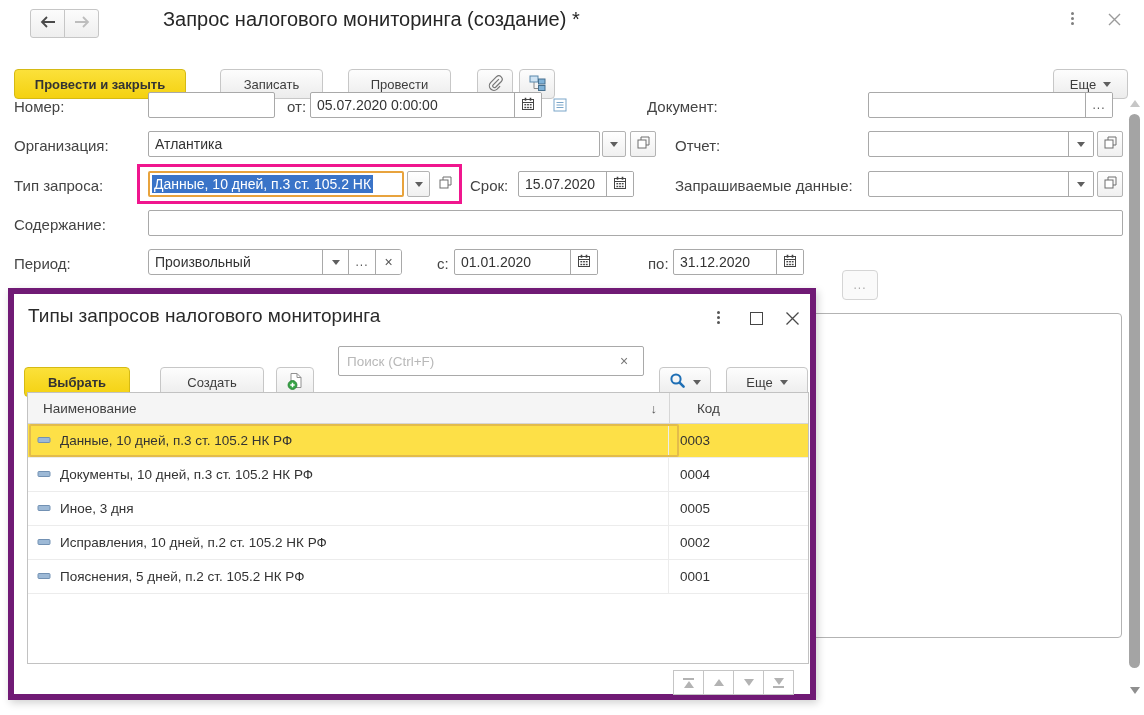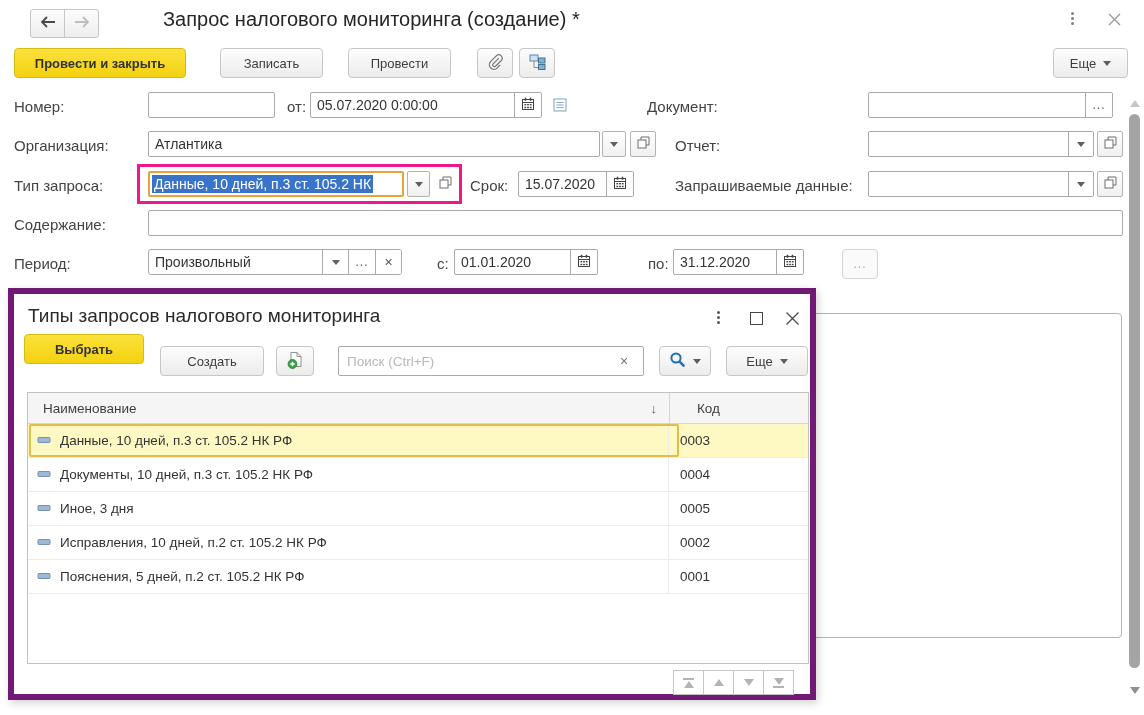--- a/index.html
+++ b/index.html
@@ -8,21 +8,21 @@
     position:relative; width:1144px; height:715px; overflow:hidden;
     font-family:"Liberation Sans", sans-serif; font-size:13px; color:#333; background:#fff;
   }
   .abs { position:absolute; }
   .label { position:absolute; font-size:15px; color:#444; white-space:nowrap; }
 
   
   .btn {
     position:absolute; height:30px; border:1px solid #c7c7c7; border-radius:4px;
     background:linear-gradient(#fdfdfd,#ececec); color:#3d3d3d; font-size:13px;
-    display:flex; align-items:center; justify-content:center; gap:7px; cursor:default; white-space:nowrap;
+    display:flex; align-items:center; justify-content:center; gap:7px; cursor:default; white-space:nowrap;margin-top:21px;
   }
   .btn.yellow { background:linear-gradient(#fbe13a,#f4d111); border-color:#d5ba14; font-weight:bold; color:#333; }
   .caret { width:0; height:0; border-left:4px solid transparent; border-right:4px solid transparent; border-top:5px solid #5f5f5f; }
 
   
   .field {
     position:absolute; height:26px; border:1px solid #a9a9a9; border-radius:2px; background:#fff;
     display:flex; align-items:stretch; font-size:14px; color:#333; overflow:hidden;
   }
   .field .val { flex:1; display:flex; align-items:center; padding:0 6px; white-space:nowrap; overflow:hidden; }
@@ -46,21 +46,21 @@
   }
   .dialog-title { position:absolute; left:14px; top:11px; font-size:19px; color:#2a2a2a; white-space:nowrap; }
   .dlg-table { position:absolute; left:13px; top:98px; width:782px; height:272px; border:1px solid #c2c2c2; background:#fff; }
   .dlg-header { position:relative; height:31px; background:#f5f5f5; border-bottom:1px solid #d6d6d6; display:flex; align-items:center; color:#3f3f3f; font-size:13.5px; }
   .dlg-header .name-h { width:641px; padding-left:15px; position:relative; }
   .dlg-header .sort { position:absolute; right:12px; top:0; color:#555; font-size:13px; }
   .dlg-header .code-h { padding-left:27px; border-left:1px solid #d6d6d6; flex:1; align-self:stretch; display:flex; align-items:center; }
   .row { position:relative; height:34px; display:flex; align-items:center; border-bottom:1px solid #ececec; font-size:13.5px; color:#333; }
   .row .name-c { width:641px; display:flex; align-items:center; gap:9px; padding-left:9px; align-self:stretch; border-right:1px solid #ececec; }
   .row .code-c { padding-left:11px; flex:1; }
-  .row.selected { background:#fef9c3; }
+  .row.selected { background:#fde047; }
   .row.selected .cell-frame { position:absolute; left:1px; top:0; width:650px; height:33px; border:2px solid #e3bc4b; border-radius:2px; pointer-events:none; }
 
   .navbtn { width:31px; height:25px; border:1px solid #c5c5c5; background:#fff; display:flex; align-items:center; justify-content:center; flex-direction:column; margin-left:-1px; }
   .tri-up { width:0; height:0; border-left:5px solid transparent; border-right:5px solid transparent; border-bottom:7px solid #b3b3b3; }
   .tri-down { width:0; height:0; border-left:5px solid transparent; border-right:5px solid transparent; border-top:7px solid #b3b3b3; }
   .bar { width:11px; height:2px; background:#b3b3b3; }
 
   .search-input { position:absolute; height:30px; border:1px solid #a9a9a9; border-radius:2px; padding:0 26px 0 8px; font-family:"Liberation Sans",sans-serif; font-size:13.5px; color:#333; outline:none; }
   .search-input::placeholder { color:#b8b8b8; }
 
@@ -348,21 +348,21 @@
         <i style="background:#555"></i>
         <i style="background:#555"></i>
       </div>
     <div class="abs maxbox" style="left:736px; top:18px;"></div>
     <div class="abs" style="left:771px; top:17px;">
       <svg width="15" height="15" viewBox="0 0 15 15">
           <path d="M1.5 1.5 L13.5 13.5 M13.5 1.5 L1.5 13.5" stroke="#4a4a4a" stroke-width="1.3"></path>
         </svg>
     </div>
 
-    <div class="btn yellow" style="left:10px; top:40px; width:120px;">
+    <div class="btn yellow" style="left:10px; top:52px; width:106px;">
       <span>Выбрать</span>
     </div>
     <div class="btn" style="left:146px; top:52px; width:104px;">
       <span>Создать</span>
     </div>
     <div class="btn" style="left:262px; top:52px; width:38px;">
       <span>
         <svg width="17" height="18" viewBox="0 0 17 18">
             <path d="M4 1.5 h6 l4 4 V15.5 H4 z" fill="#fff" stroke="#909090"></path>
             <path d="M10 1.5 v4 h4" fill="none" stroke="#909090"></path>

